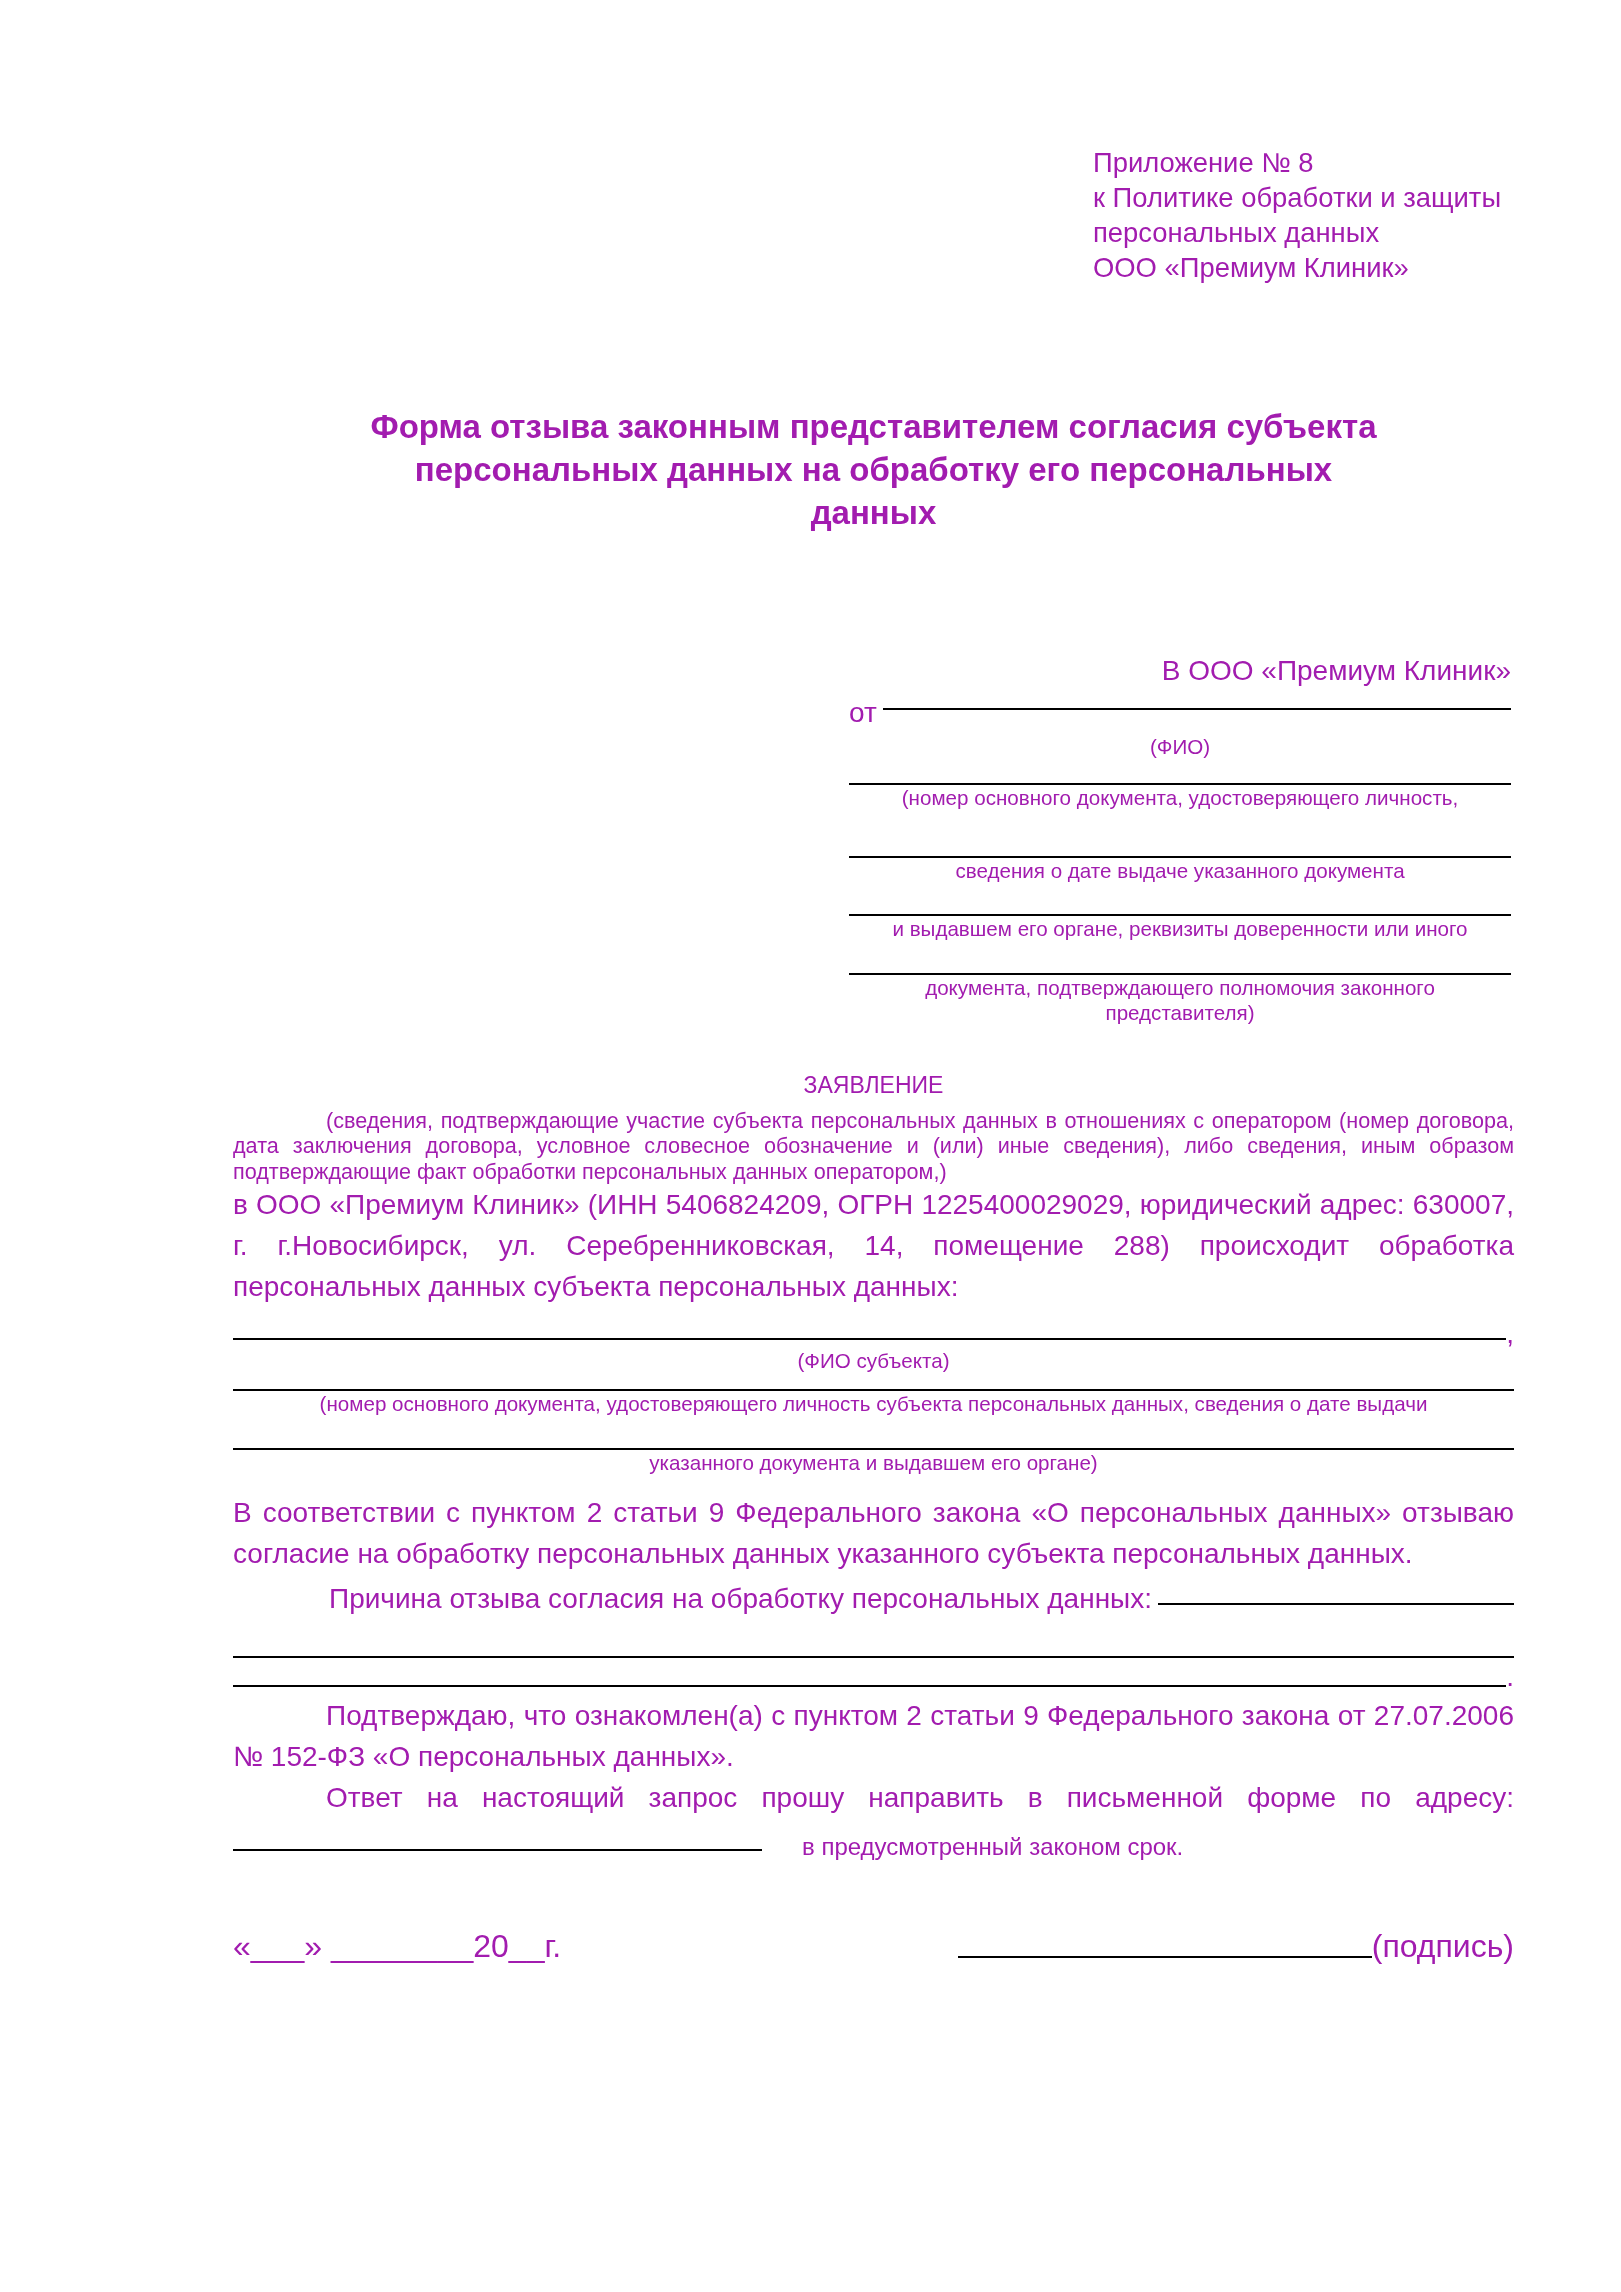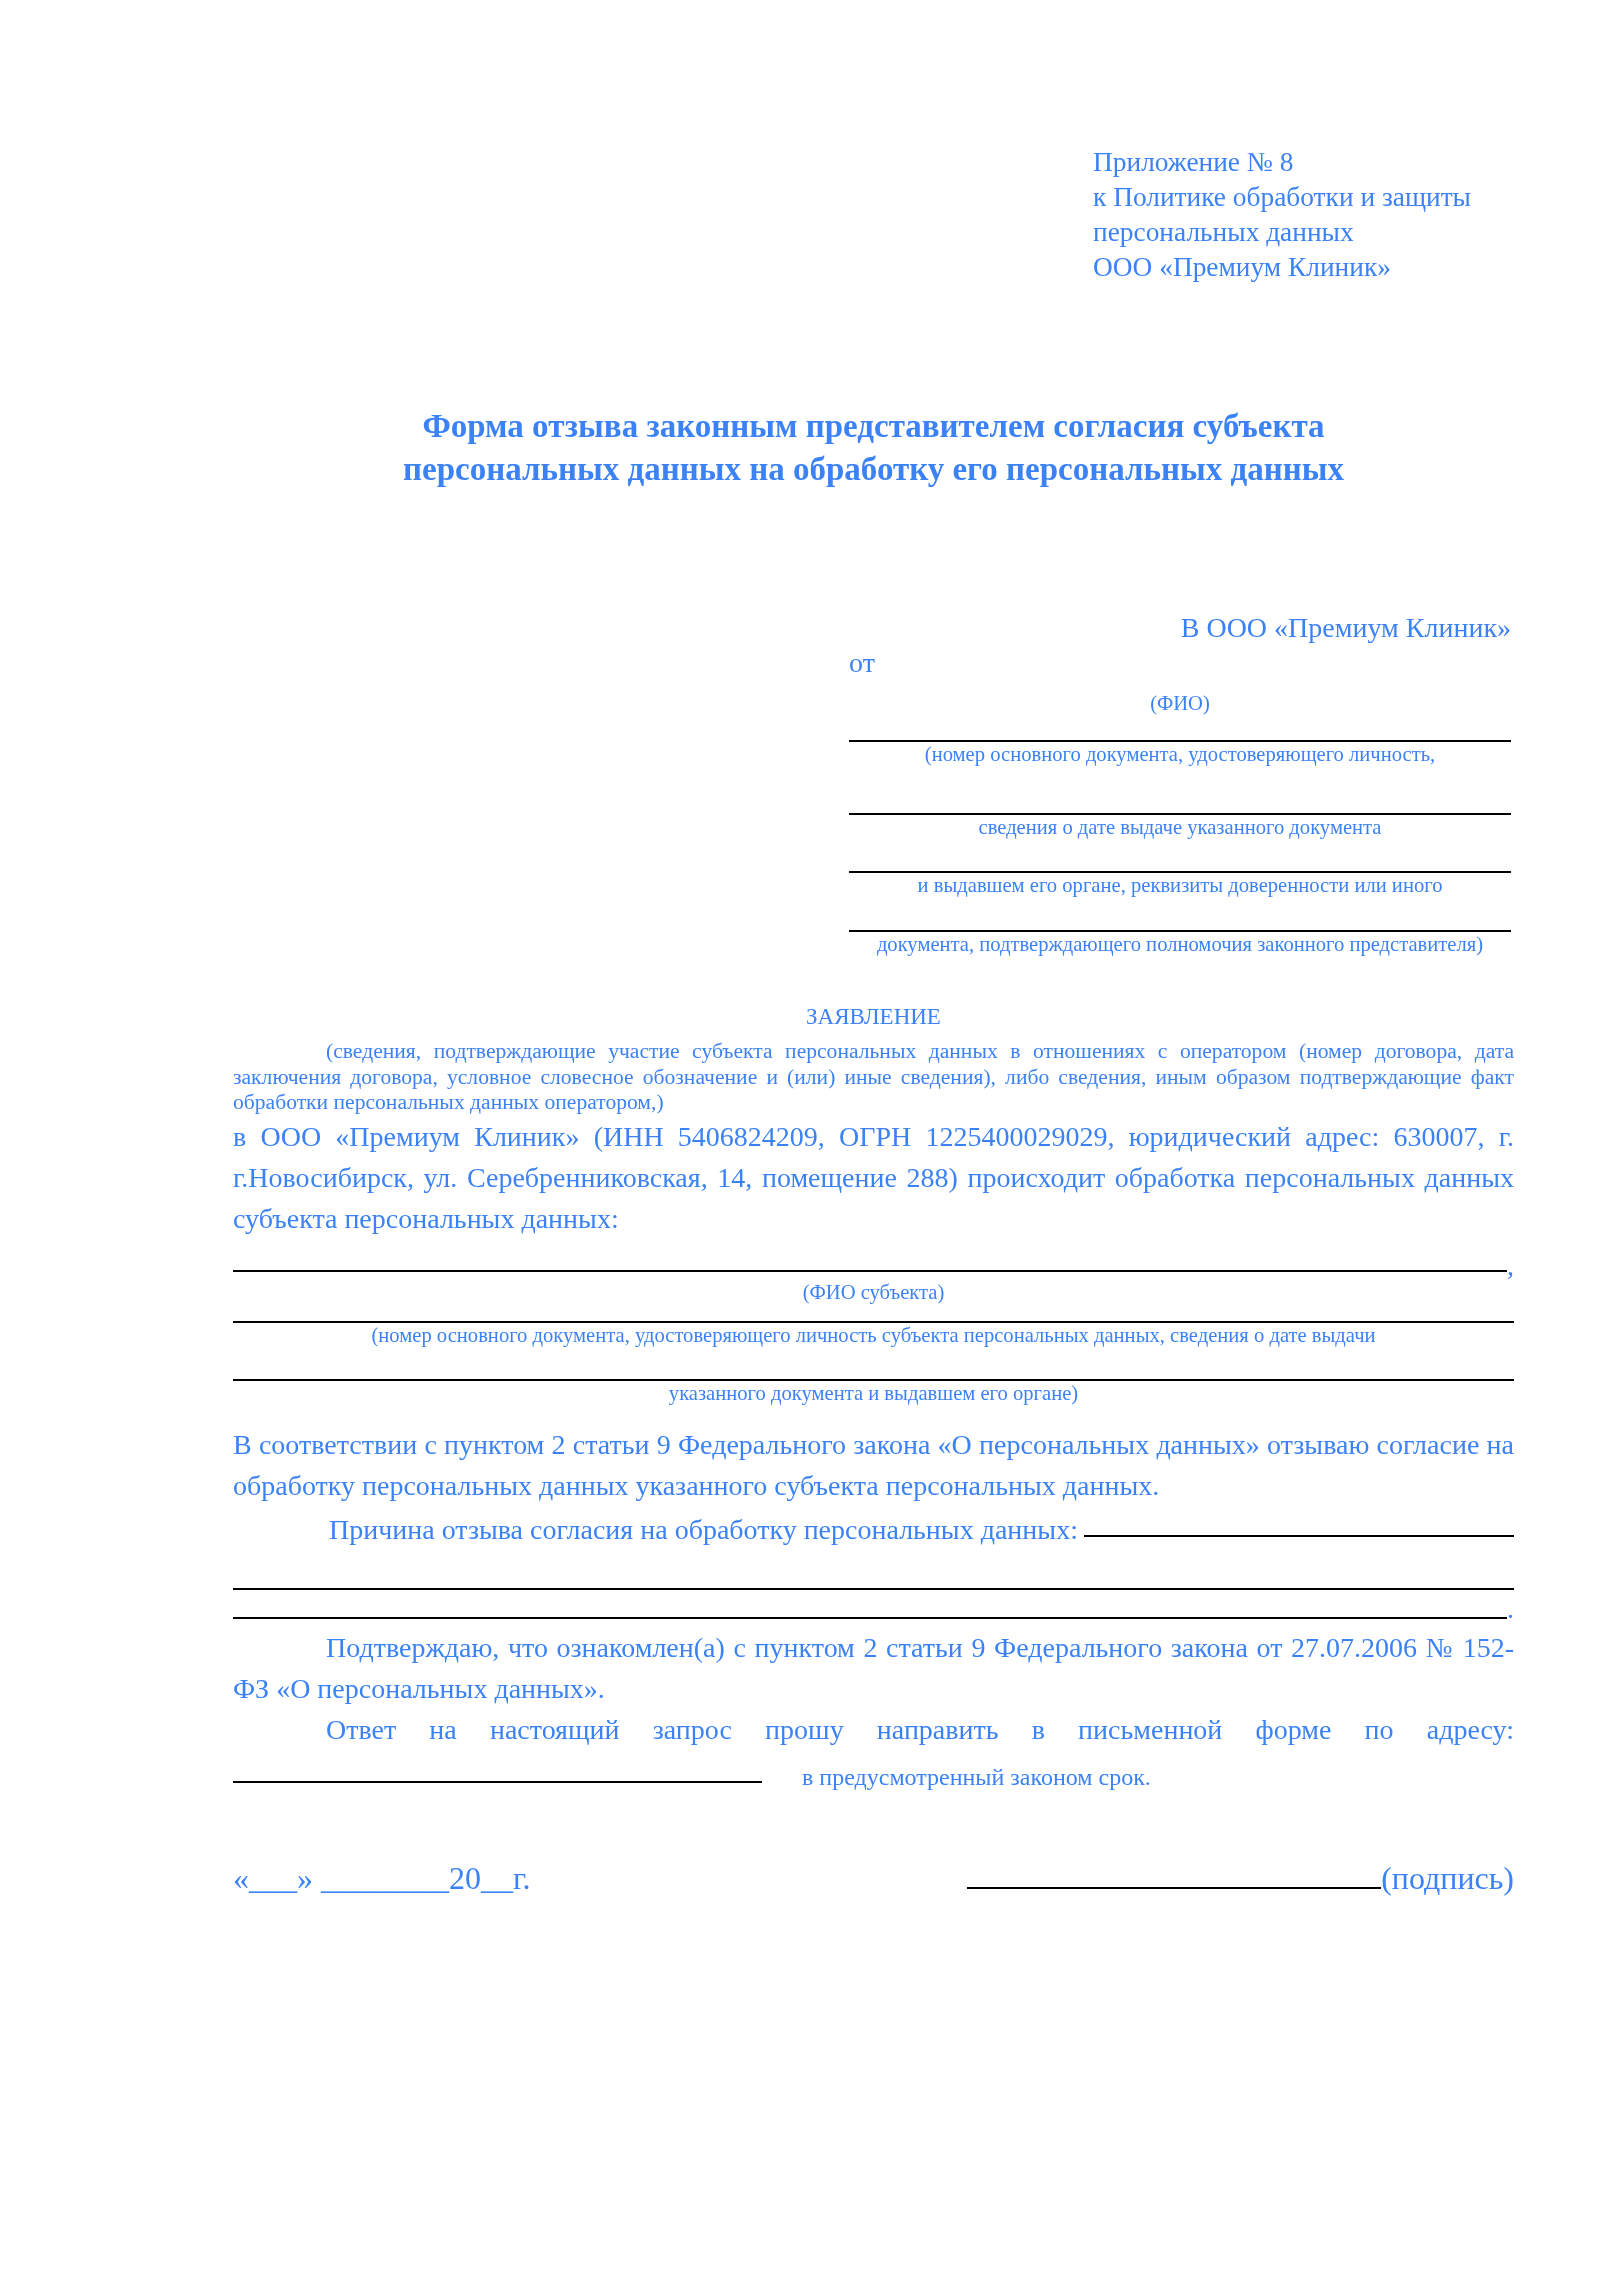--- a/index.html
+++ b/index.html
@@ -1,41 +1,41 @@
 <!DOCTYPE html>
 <html lang="ru"><head>
 <meta charset="utf-8">
 <style>
   html, body { margin: 0; padding: 0; background: #ffffff; }
   .page {
     position: relative;
     width: 1621px;
     height: 2293px;
     background: #ffffff;
-    color: #3b82f6;
-    font-family: Liberation Serif, serif;
+    color: #a21caf;
+    font-family: Liberation Sans, sans-serif;
     box-sizing: border-box;
     padding: 145px 107px 0 233px;
     overflow: hidden;
   }
   
   .annex { margin-left: 860px; font-size: 27.4px; line-height: 35px; }
   
   .doc-title {
     max-width: 1019px;
     margin: 120px auto 0 auto;
     text-align: center;
     font-weight: bold;
     font-size: 33px;
     line-height: 43px;
   }
   
   .addressee { margin-left: 616px; width: 662px; margin-top: 116px; font-size: 28px; }
   .addr-org { line-height: 41px; text-align: right; }
-  .from-row { display: flex; align-items: flex-start; height: 43px; flex-direction: column; }
+  .from-row { display: flex; align-items: center; height: 43px; }
   .from-label { line-height: 1.05; }
   .rule-grow { flex: 1 1 auto; border-bottom: 2.9px solid #000; margin-bottom: 7.8px; margin-left: 5.9px; }
   .caption { font-size: 20.6px; line-height: 25.5px; text-align: center; }
   .field-rule { border-bottom: 2.9px solid #000; }
   .fr-1 { margin-top: 23.5px; }
   .fr-2 { margin-top: 45px; }
   .fr-3 { margin-top: 31px; }
   .fr-4 { margin-top: 31px; }
   
   .statement-heading { text-align: center; font-size: 23px; line-height: 41px; margin-top: 39px; }

